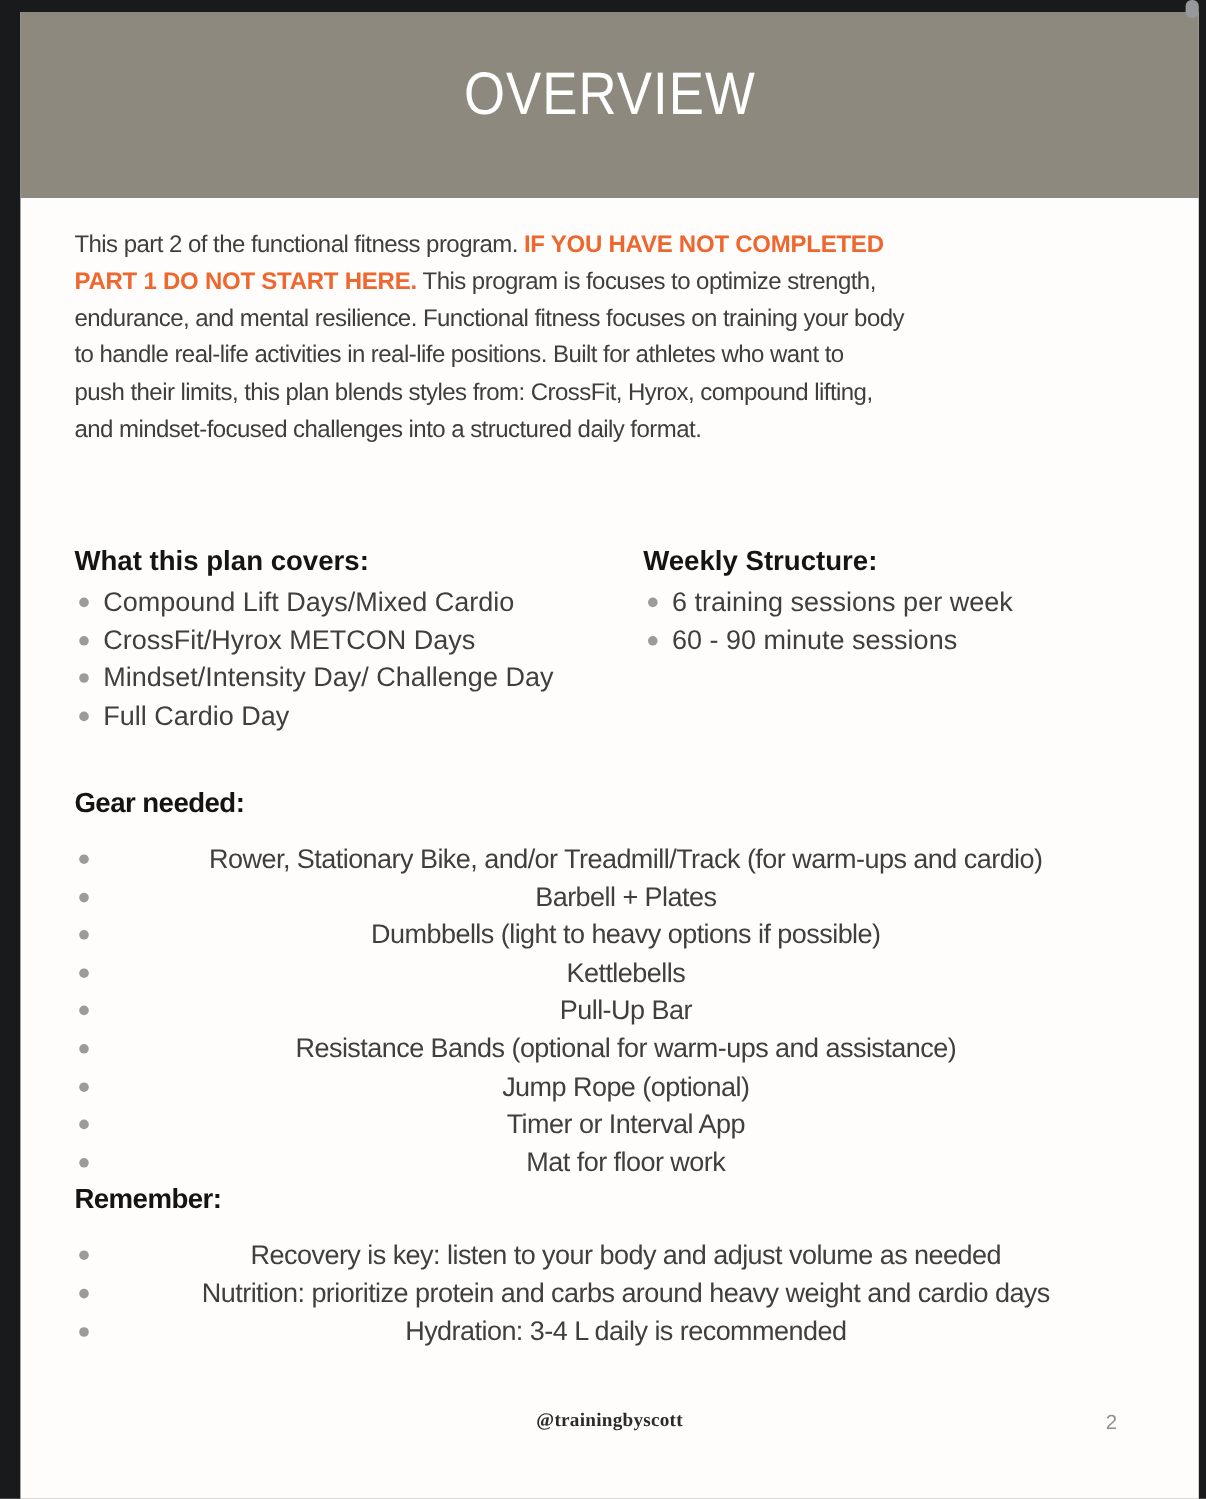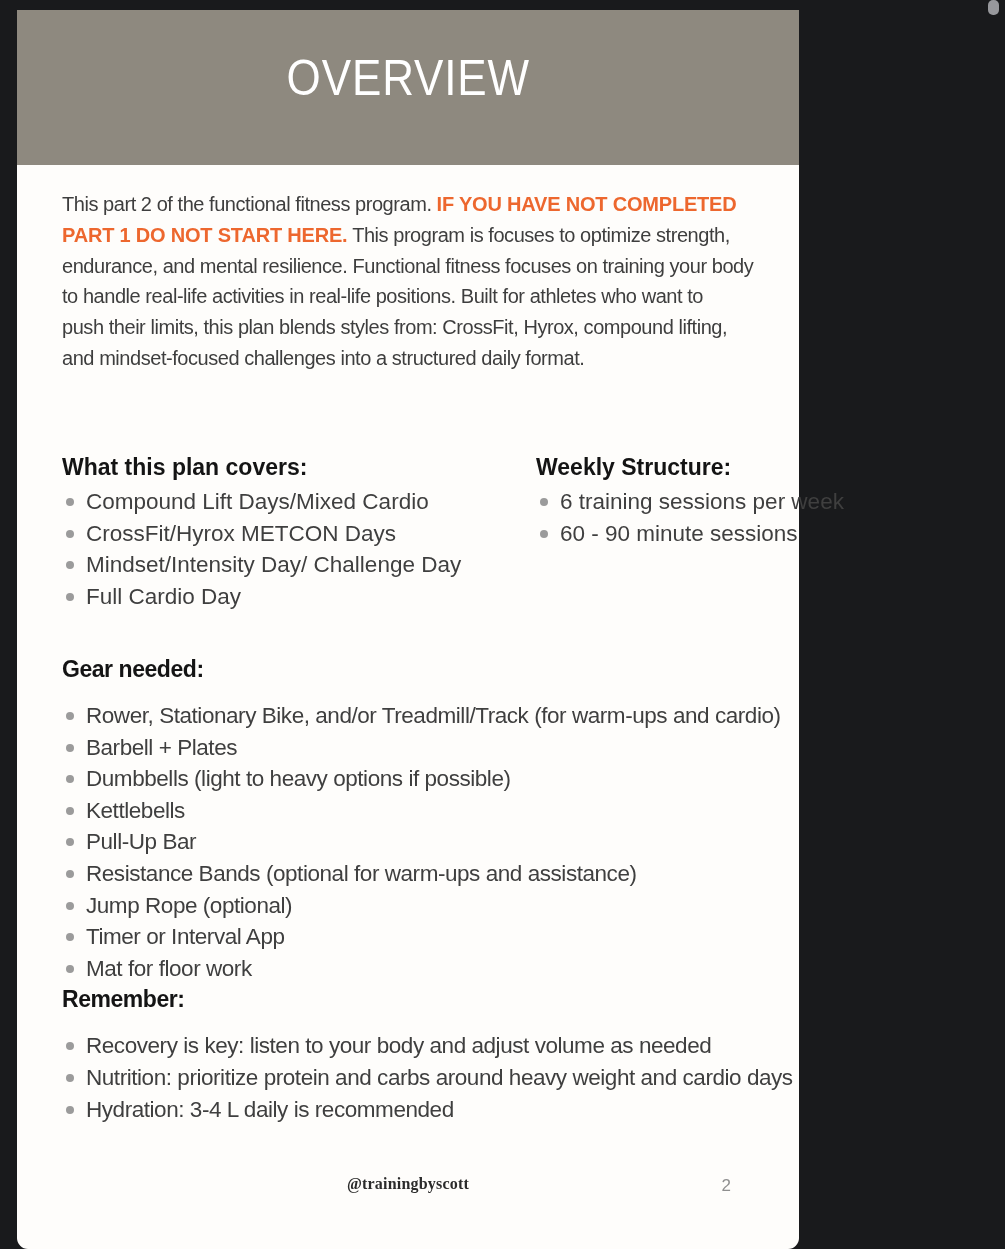--- a/index.html
+++ b/index.html
@@ -4,23 +4,22 @@
 <style>
   html,body{margin:0;padding:0;}
   body{
     width:1005px;height:1249px;
     background:#191a1c;
     position:relative;
     font-family:"Liberation Sans", sans-serif;
     overflow:hidden;
   }
   .page{
-    position:absolute;left:17px;top:10px;width:782px;height:1239px;
+    position:absolute;left:17px;top:10px;width:982px;height:1239px;
     background:#fefdfb;
-    border-radius:11px;
   }
   .banner{
     height:155px;background:#8e897f;
     display:flex;align-items:center;justify-content:center;
   }
   .banner-title{
     color:#ffffff;font-size:50px;font-weight:400;letter-spacing:1px;
     transform:scaleX(0.88) translateY(-10px);
   }
   .content{padding:24px 42px 0 45px;color:#3e3e3e;}
@@ -29,21 +28,21 @@
   .warn{color:#ed672e;font-weight:bold;letter-spacing:-0.2px;}
   .two-col{display:flex;margin-top:77px;height:188px;}
   .col-left{width:474px;flex:0 0 474px;}
   .col-right{flex:1;}
   h3{
     margin:0;font-size:23px;line-height:30px;font-weight:bold;color:#141414;
   }
   .cond{letter-spacing:-0.45px;}
   ul{list-style:none;margin:0;padding:0;}
   .two-col ul{margin-top:4px;}
-  .section-gear ul, .section-remember ul{margin-top:16px;}
+  .section-gear ul, .section-remember ul{margin-top:16px;text-align:center;}
   li{
     position:relative;padding-left:24px;
     font-size:22.5px;line-height:31.6px;color:#3f3f3f;white-space:nowrap;
   }
   .dot{
     position:absolute;left:4px;top:12px;width:8px;height:8px;border-radius:50%;
     background:#9b9b9b;
   }
   .section-gear{margin-top:14px;}
   .section-remember{}

